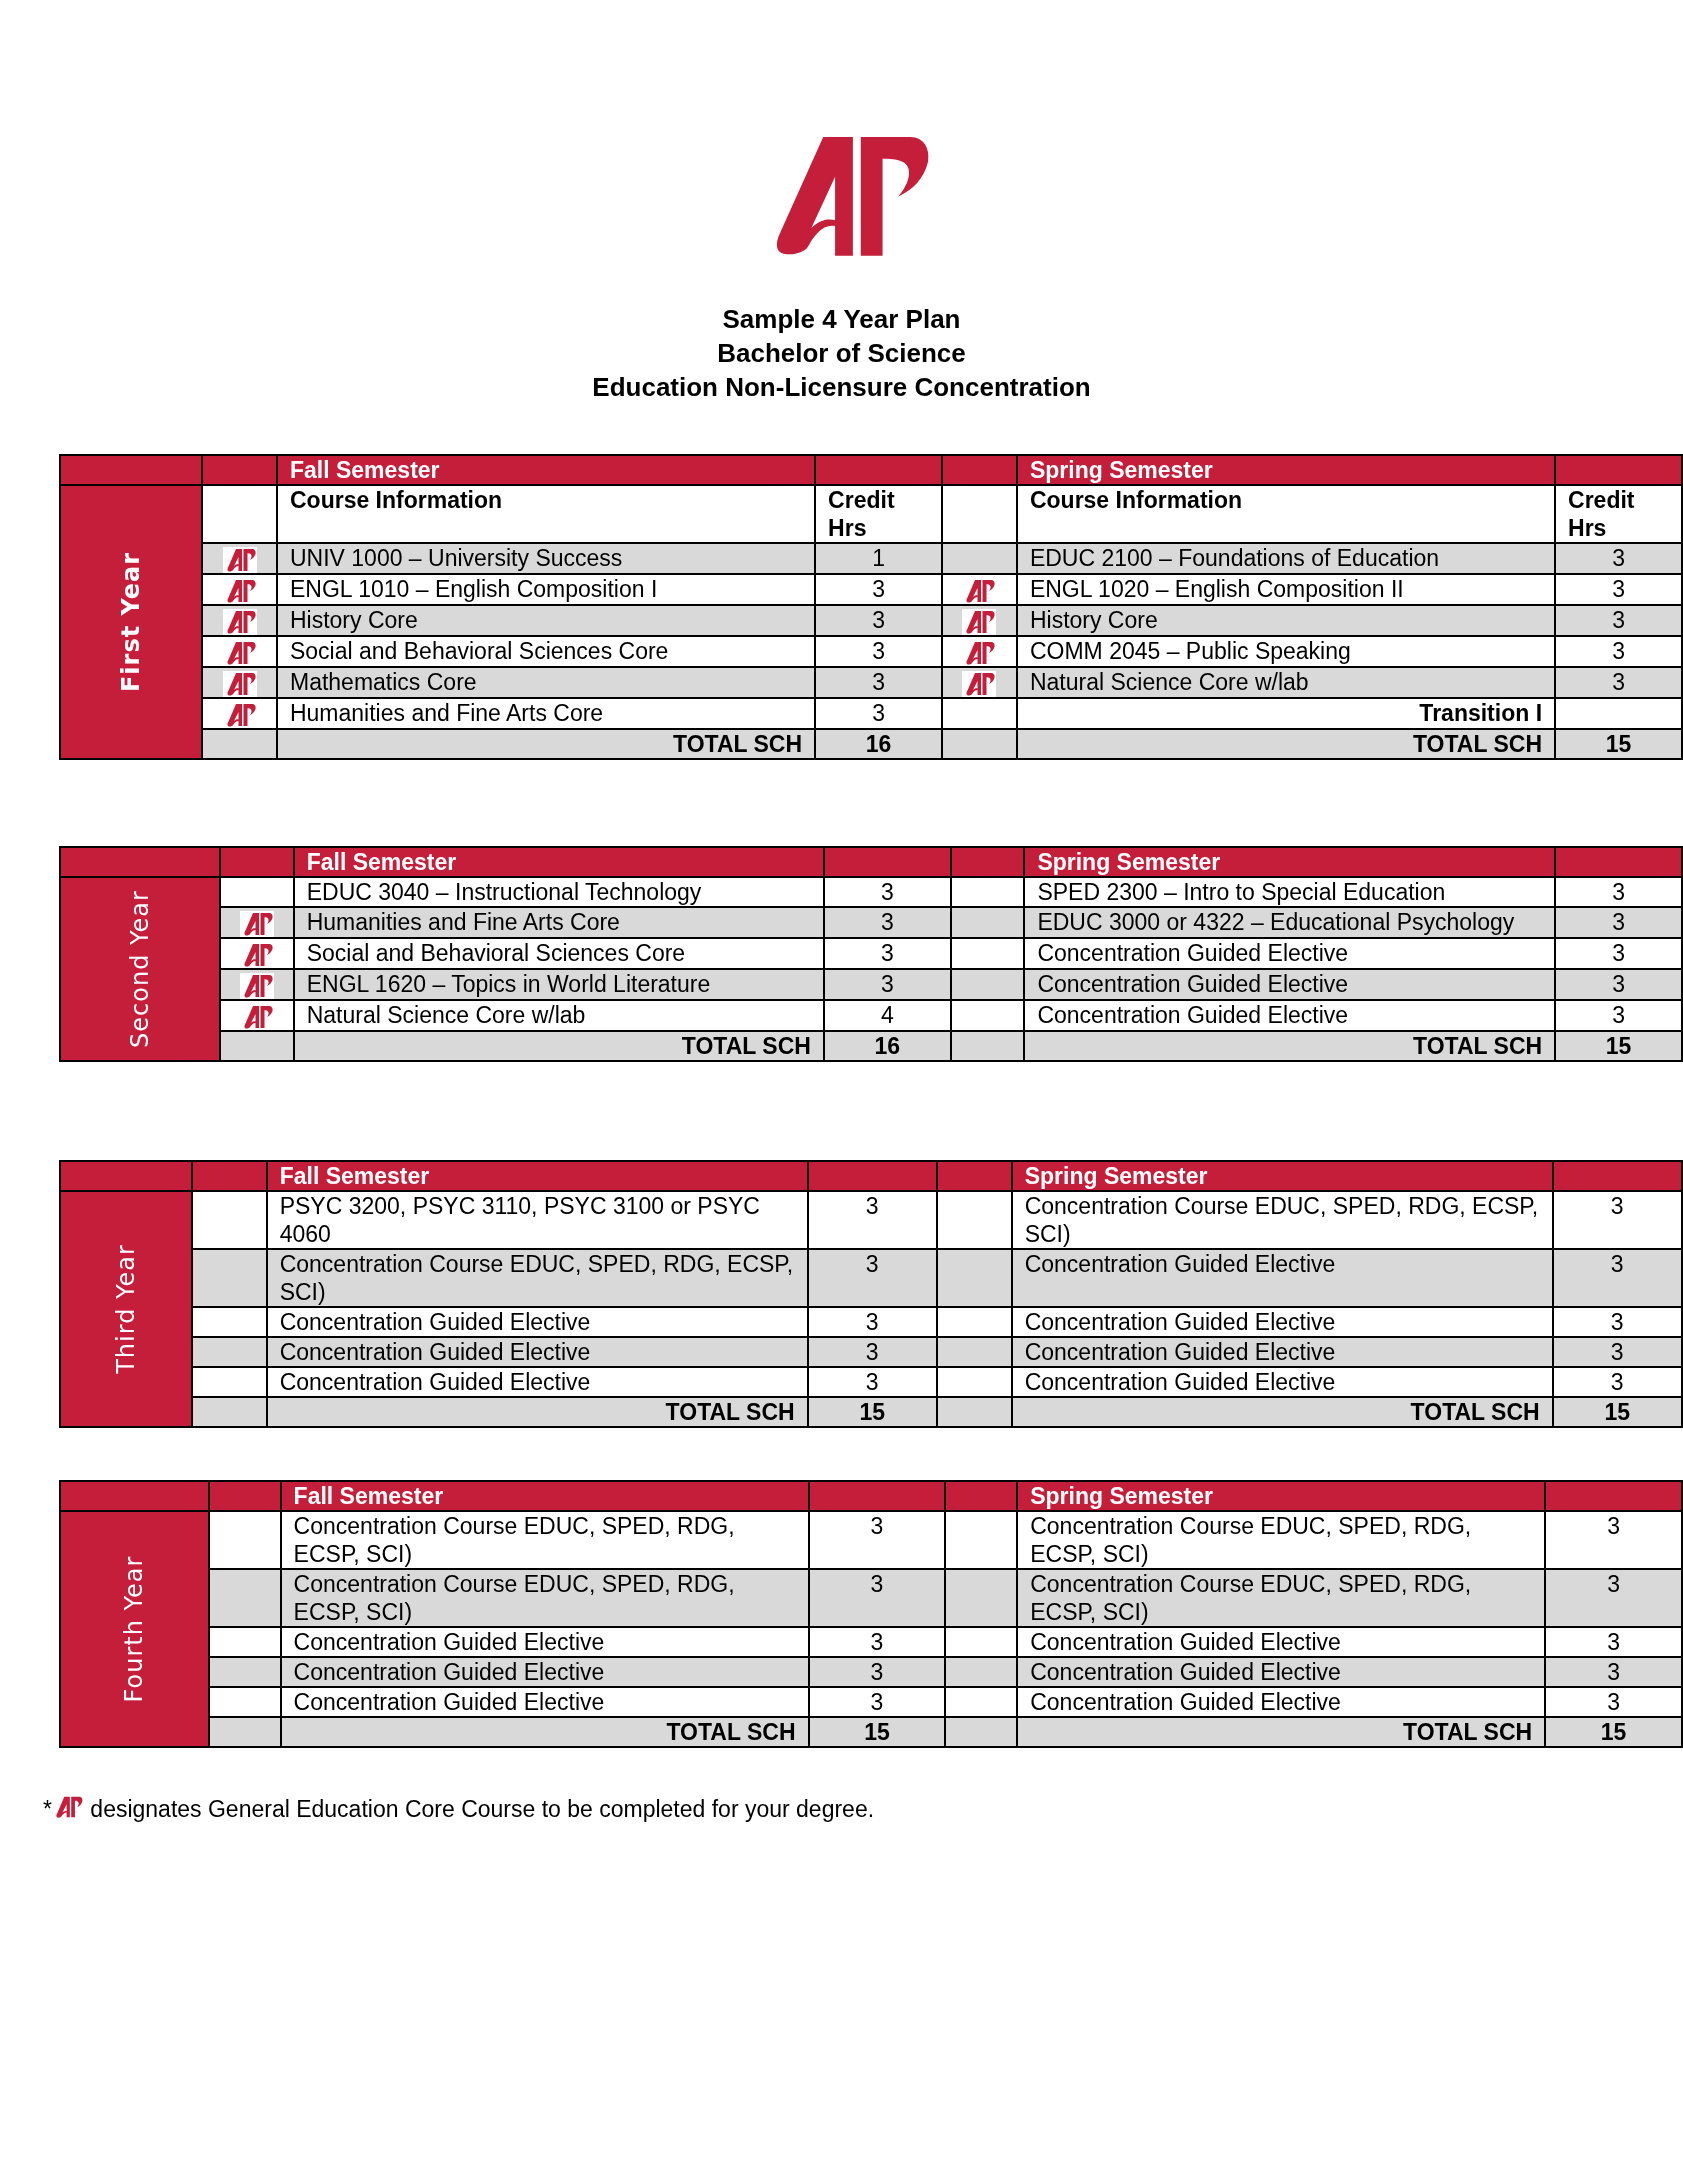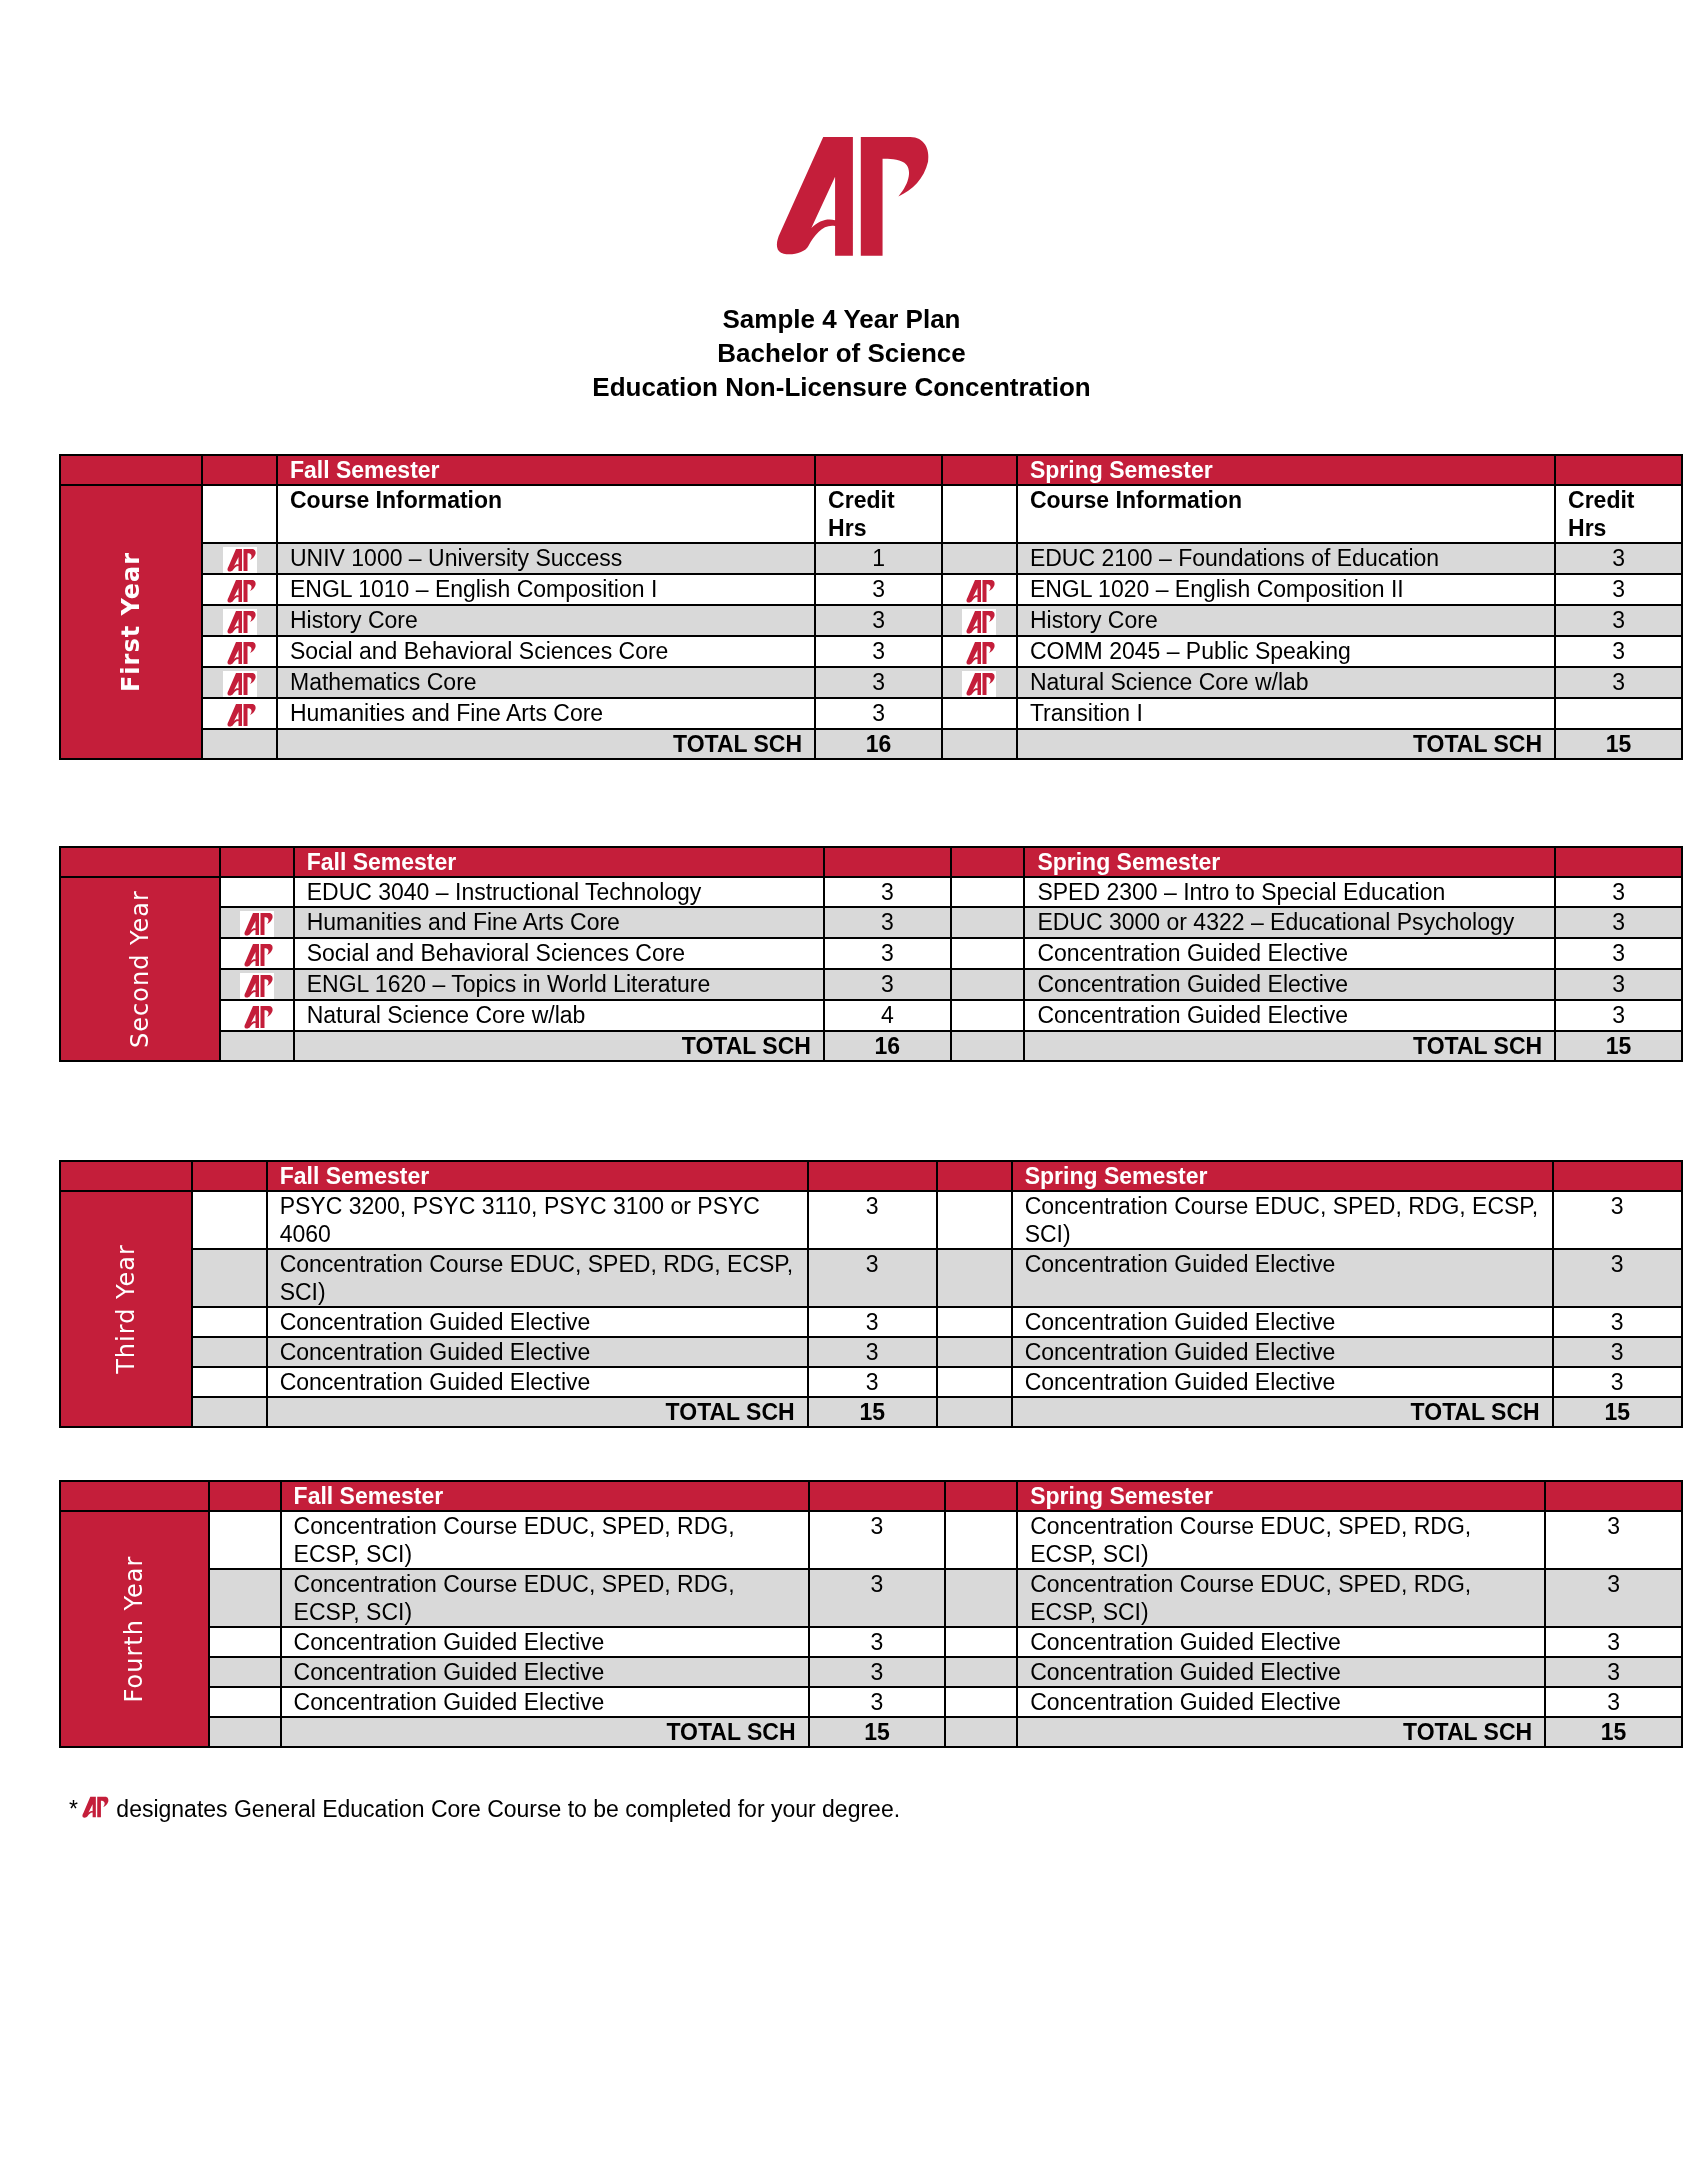--- a/index.html
+++ b/index.html
@@ -13,24 +13,24 @@
   .year-label { display: inline-block; transform: rotate(-90deg); white-space: nowrap; font-size: 24px; letter-spacing: 1px; font-family: "DejaVu Sans", sans-serif; }
   tr.hdr td { background: #c41e3a; color: #ffffff; font-weight: bold; height: 28px; }
   tr.sub td { background: #fff; font-weight: bold; }
   tr.alt td:not(.year) { background: #d9d9d9; }
   tr.plain td:not(.year) { background: #ffffff; }
   td.credit { text-align: center; }
   td.credit-h { text-align: left; }
   td.icon { padding: 0 !important; text-align: center; vertical-align: middle !important; }
   td.total-label { text-align: right; font-weight: bold; }
   td.total-val { text-align: center; font-weight: bold; }
-  td.right-bold { font-weight: normal; }
+  td.right-bold { text-align: right; font-weight: bold; }
   .ap-mini { display: inline-block; width: 34px; height: 26px; background: #fff; vertical-align: middle; }
   .ap-mini svg { width: 34px; height: 26px; display: block; }
-  .foot { position: absolute; left: 69px; top: 1794px; font-size: 23px; line-height: 31px; }
+  .foot { position: absolute; left: 43px; top: 1794px; font-size: 23px; line-height: 31px; }
   .foot .ap-mini { width: 32px; height: 24px; vertical-align: -2px; background: transparent; }
   .foot .ap-mini svg { width: 32px; height: 24px; }
 </style>
 </head>
 <body>
 
 <div class="logo">
   <svg viewBox="0 0 180 150" width="178" height="149">
     <path d="M70 20 L100 20 L100 140 L82 140 L82 110 C70 108 62 118 55 130 C52 136 40 140 30 138 C22 136 22 128 25 120 Z M82 60 L58 112 C66 104 74 102 82 104 Z" fill="#c41e3a" fill-rule="evenodd"></path>
     <path d="M108 20 L158 20 C172 20 178 32 176 45 C172 62 160 74 146 80 C158 66 160 52 152 46 C146 42 136 42 130 42 L130 140 L108 140 Z" fill="#c41e3a"></path>

